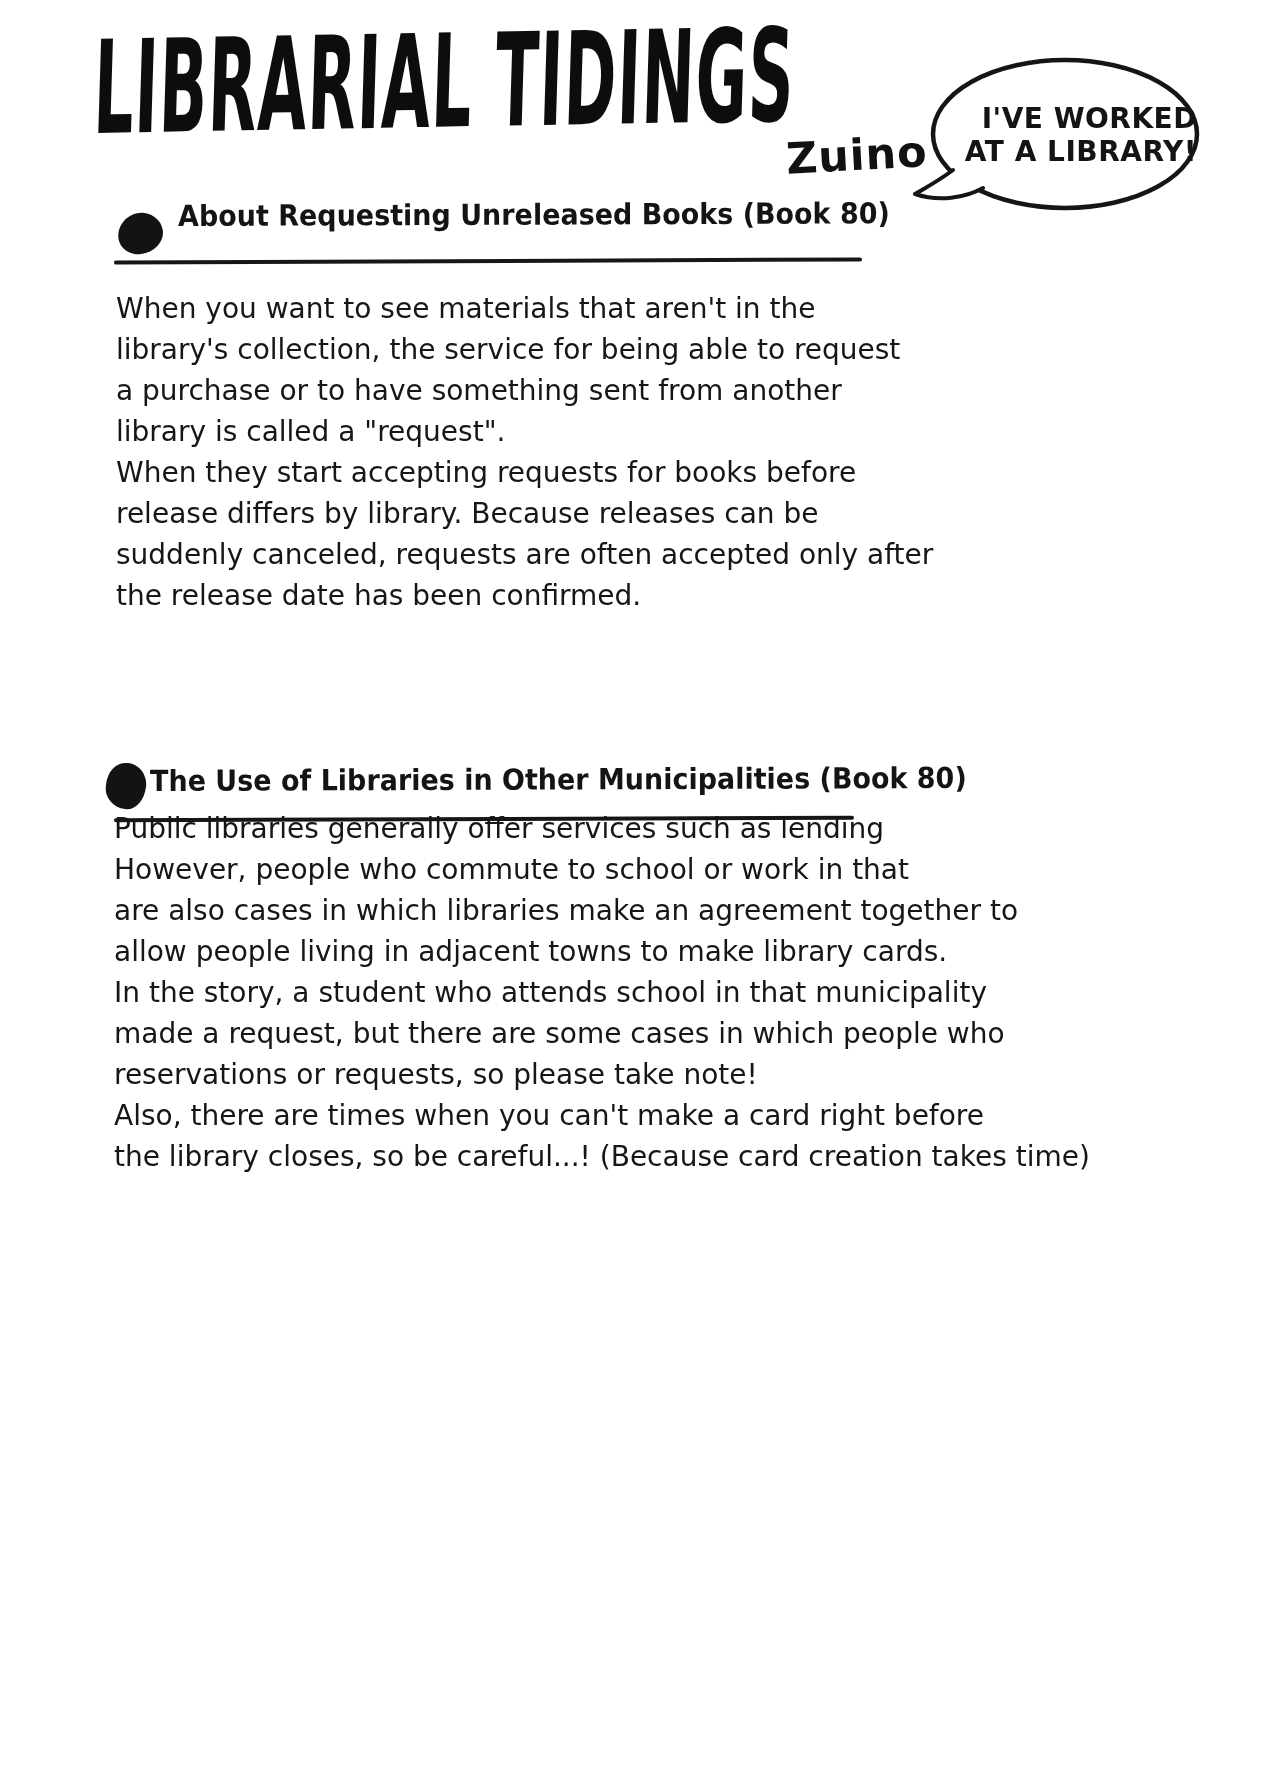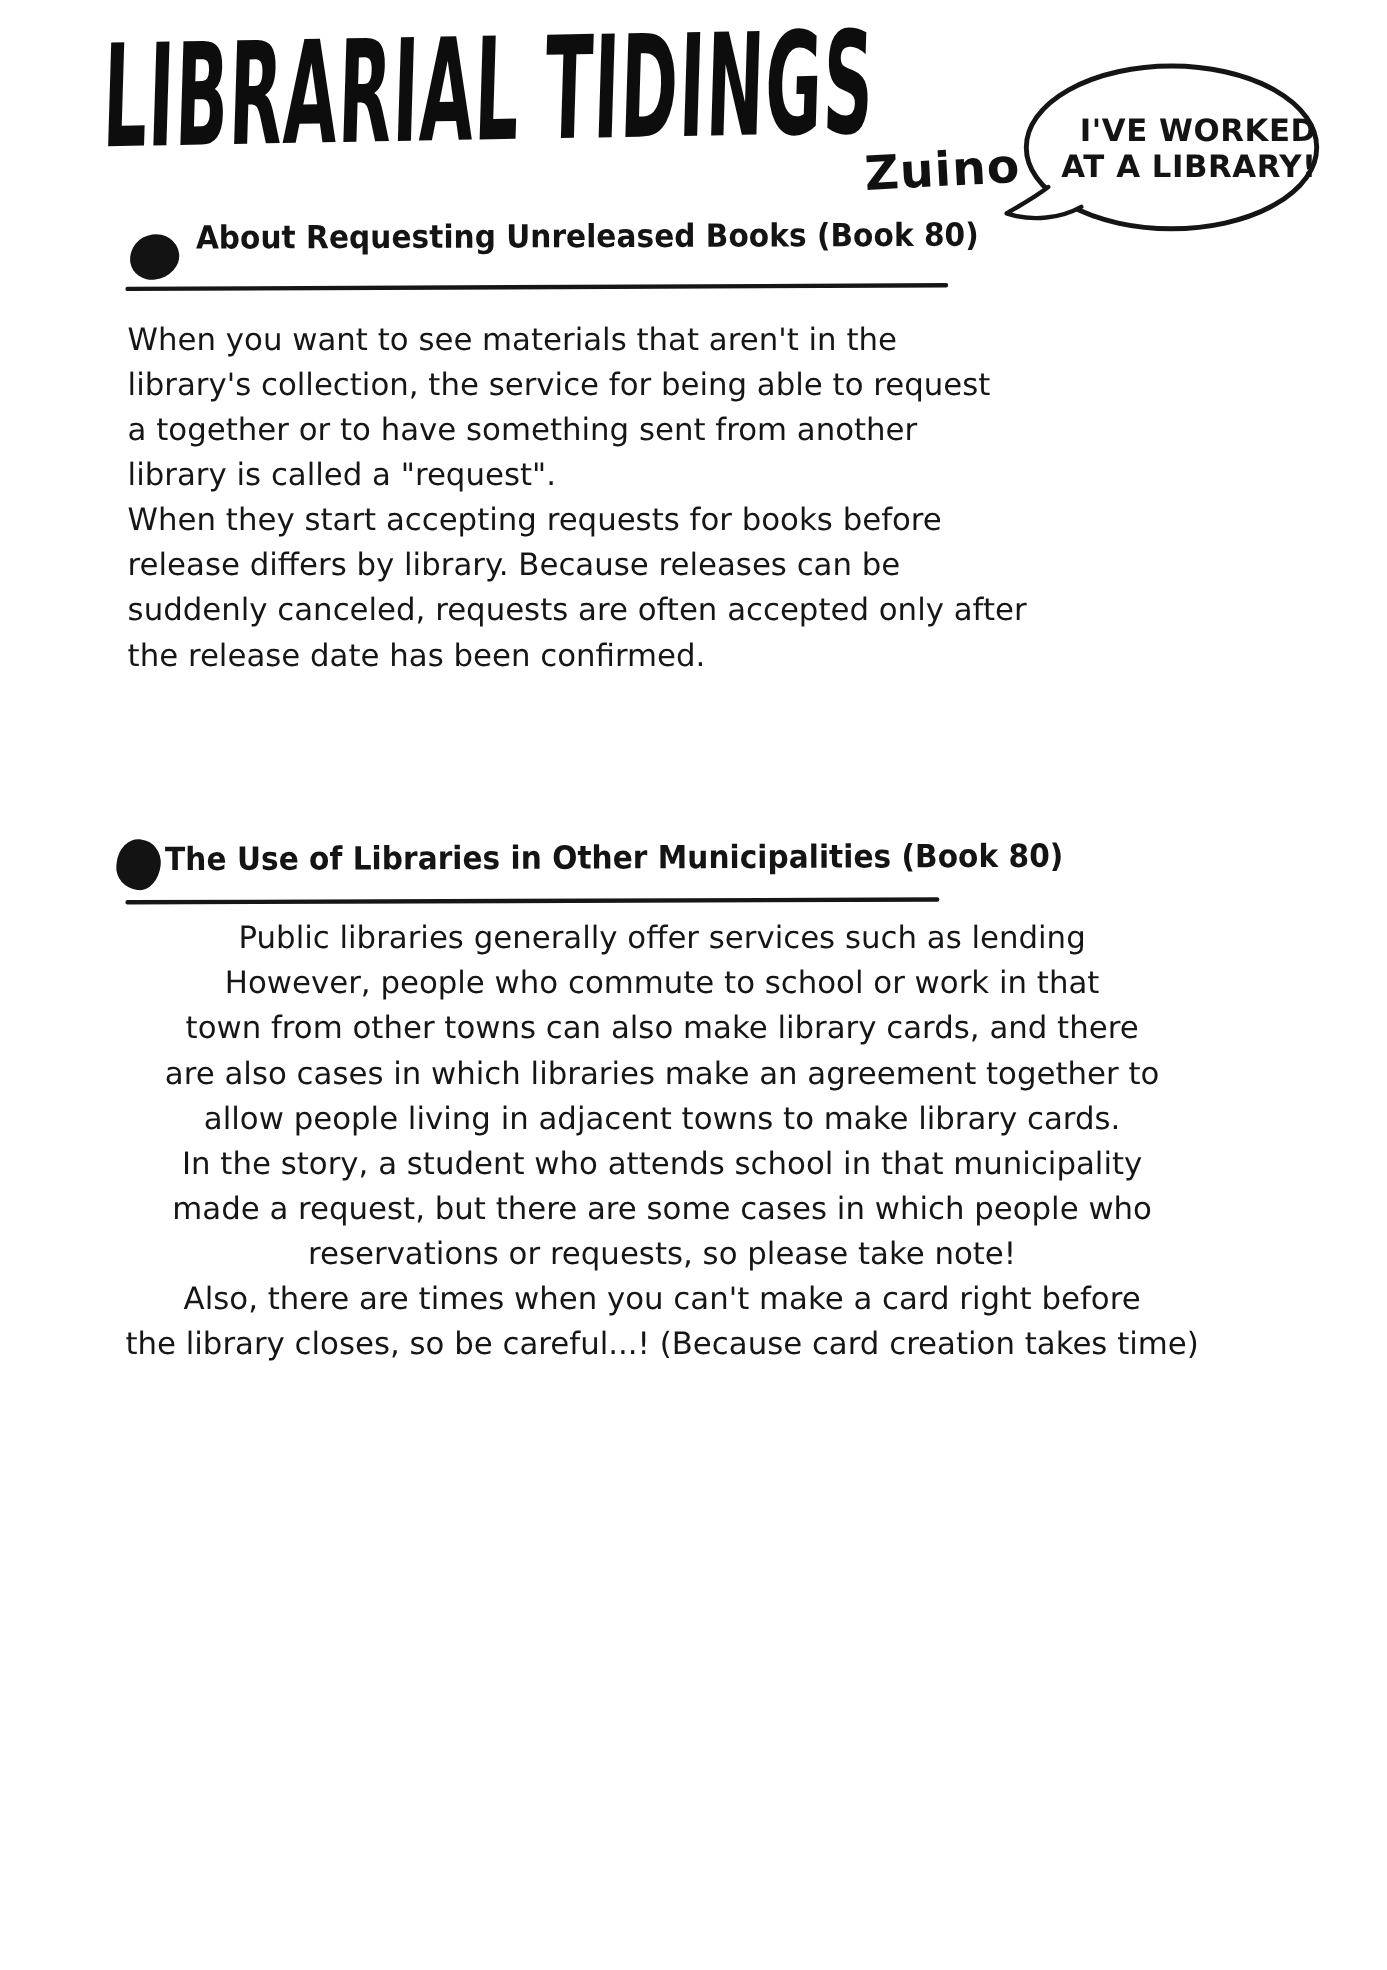--- a/index.html
+++ b/index.html
@@ -105,21 +105,21 @@
     font-size: 28px;
     color: #161616;
     letter-spacing: 0px;
   }
   .para .line {
     height: 41px;
     line-height: 41px;
     white-space: nowrap;
   }
   .para-1 { left: 116px; top: 288px; }
-  .para-2 { left: 114px; top: 832px; text-align: center; }
+  .para-2 { left: 114px; top: 808px; }
 </style>
 </head>
 <body>
 
 <div class="page">
 
   <h1 class="title">LIBRARIAL TIDINGS</h1>
 
   <div class="author">Zuino</div>
 
@@ -134,37 +134,36 @@
       </div>
   </div>
 
   <section>
     <span class="dot dot-1"></span>
     <h2 class="heading heading-1">About Requesting Unreleased Books (Book 80)</h2>
     <div class="rule rule-1"></div>
     <div class="para para-1">
         <div class="line">When you want to see materials that aren't in the</div>
         <div class="line">library's collection, the service for being able to request</div>
-        <div class="line">a together or to have something sent from another</div>
+        <div class="line">a purchase or to have something sent from another</div>
         <div class="line">library is called a "request".</div>
         <div class="line">When they start accepting requests for books before</div>
         <div class="line">release differs by library. Because releases can be</div>
         <div class="line">suddenly canceled, requests are often accepted only after</div>
         <div class="line">the release date has been confirmed.</div>
       </div>
   </section>
 
   <section>
     <span class="dot dot-2"></span>
     <h2 class="heading heading-2">The Use of Libraries in Other Municipalities (Book 80)</h2>
     <div class="rule rule-2"></div>
     <div class="para para-2">
         <div class="line">Public libraries generally offer services such as lending</div>
         <div class="line">However, people who commute to school or work in that</div>
-        <div class="line">town from other towns can also make library cards, and there</div>
         <div class="line">are also cases in which libraries make an agreement together to</div>
         <div class="line">allow people living in adjacent towns to make library cards.</div>
         <div class="line">In the story, a student who attends school in that municipality</div>
         <div class="line">made a request, but there are some cases in which people who</div>
         <div class="line">reservations or requests, so please take note!</div>
         <div class="line">Also, there are times when you can't make a card right before</div>
         <div class="line">the library closes, so be careful...! (Because card creation takes time)</div>
       </div>
   </section>
 

